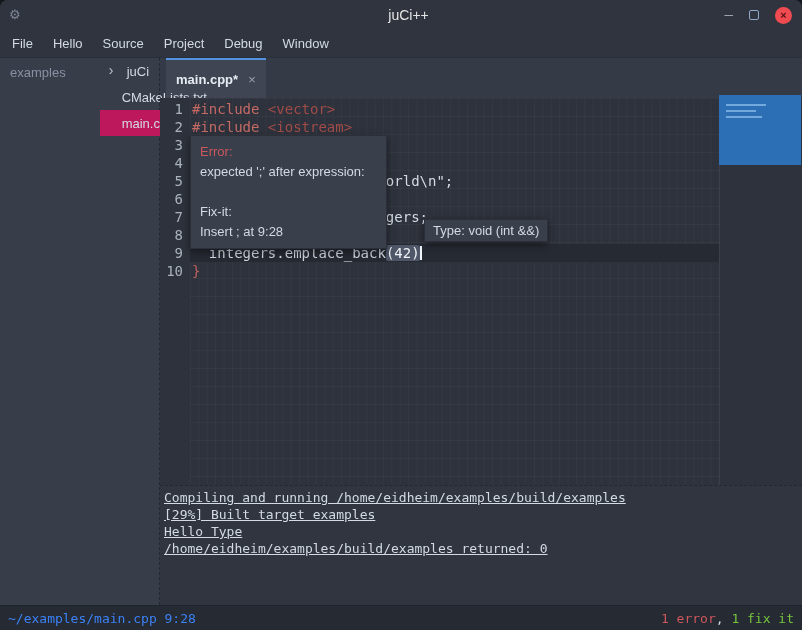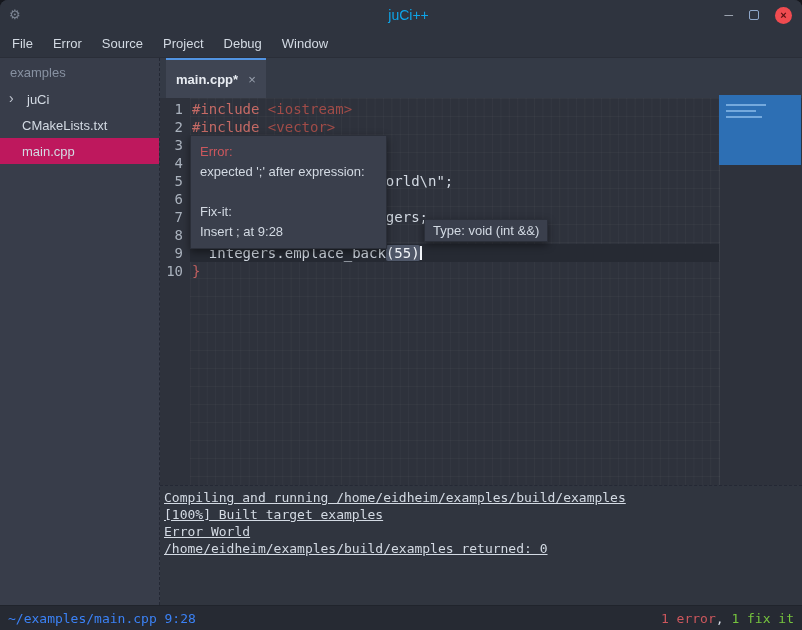--- a/index.html
+++ b/index.html
@@ -2,33 +2,33 @@
 <html style="--accent: #5294e2; --error: #cc575d; --success: #76c43e; --preprocessor: #c56a65; --include_header: #a14c48; --code_text: #d3dae3; --overview_blue: #2d6fb4;"><head>
 <meta charset="utf-8">
 <style>
   * { margin:0; padding:0; box-sizing:border-box; }
   html,body { width:802px; height:630px; background:#15171d; font-family:"Liberation Sans",sans-serif; overflow:hidden; }
   .window { width:802px; height:630px; background:#2f343f; border-radius:8px 8px 0 0; overflow:hidden; display:flex; flex-direction:column; }
 
   
   .titlebar { flex:0 0 30px; position:relative; display:flex; align-items:center; background:#2f343f; }
   .app-icon { position:absolute; left:9px; top:7px; color:#7d8594; font-size:13px; }
-  .title { position:absolute; left:0; right:0; text-align:center; color:#0ea5e9; font-size:14px;margin-left:15px; }
+  .title { position:absolute; left:0; right:0; text-align:center; color:#e5e5e5; font-size:14px;margin-left:15px; }
   .controls { position:absolute; right:10px; top:0; height:30px; display:flex; align-items:center; gap:16px; }
   .ctrl-min { color:#aeb5c0; font-size:12px; line-height:10px; }
   .ctrl-max { width:10px; height:10px; border:1px solid #8fa7c9; border-radius:2px; }
   .ctrl-close { width:17px; height:17px; border-radius:50%; background:#f04b50; color:#5a1013; font-size:11px; font-weight:bold; display:flex; align-items:center; justify-content:center; }
 
   
   .menubar { flex:0 0 28px; display:flex; align-items:center; padding-left:2px; background:#2f343f; border-bottom:1px solid #2a2e38; }
   .menu-item { padding:4px 10px; color:#d3dae3; font-size:13px; }
 
   
   .main { flex:1; display:flex; min-height:0; }
-  .sidebar { flex:0 0 160px; width:160px; background:#383d4a; border-right:1px dashed #242834; display:flex; flex-direction:column; }
+  .sidebar { flex:0 0 160px; width:160px; background:#383d4a; border-right:1px dashed #242834; display:flex; flex-direction:row;gap:24px; }
   .sidebar-header { padding:7px 10px 6px 10px; color:#8791a1; font-size:13px; }
   .tree-item { height:26px; display:flex; align-items:center; padding-left:22px; color:#d3dae3; font-size:13px; position:relative; }
   .tree-item.selected { background:#be185d; }
   .tree-item.haschev { padding-left:27px; }
   .chevron { position:absolute; left:9px; top:4px; color:#c0c6d0; font-size:14px; }
 
   .rightpane { flex:1; display:flex; flex-direction:column; min-width:0; }
 
   
   .tabbar { flex:0 0 30px; background:#343a46; display:flex; align-items:flex-end; padding-left:6px; }
@@ -84,21 +84,21 @@
     <div class="title">juCi++</div>
     <div class="controls">
       <span class="ctrl-min">─</span>
       <span class="ctrl-max"></span>
       <span class="ctrl-close">×</span>
     </div>
   </div>
 
   <div class="menubar">
       <div class="menu-item">File</div>
-      <div class="menu-item">Error</div>
+      <div class="menu-item">Hello</div>
       <div class="menu-item">Source</div>
       <div class="menu-item">Project</div>
       <div class="menu-item">Debug</div>
       <div class="menu-item">Window</div>
     </div>
 
   <div class="main">
 
     <div class="sidebar">
       <div class="sidebar-header">examples</div>
@@ -133,29 +133,29 @@
             <div class="ln">4</div>
             <div class="ln">5</div>
             <div class="ln">6</div>
             <div class="ln">7</div>
             <div class="ln">8</div>
             <div class="ln">9</div>
             <div class="ln">10</div>
           </div>
         <div class="code-area">
           <div>
+              <div class="code-line"><span class="tok-pp">#include </span><span class="tok-inc">&lt;vector&gt;</span></div>
               <div class="code-line"><span class="tok-pp">#include </span><span class="tok-inc">&lt;iostream&gt;</span></div>
-              <div class="code-line"><span class="tok-pp">#include </span><span class="tok-inc">&lt;vector&gt;</span></div>
               <div class="code-line"></div>
               <div class="code-line"><span class="tok-txt">int main() {</span></div>
               <div class="code-line"><span class="tok-txt">  std::cout &lt;&lt; "Hello World\n";</span></div>
               <div class="code-line"></div>
               <div class="code-line"><span class="tok-txt">  std::vector&lt;int&gt; integers;</span></div>
               <div class="code-line"></div>
-              <div class="code-line current"><span class="tok-txt">  integers.emplace_back</span><span class="tok-match">(55)</span><span class="cursor"></span></div>
+              <div class="code-line current"><span class="tok-txt">  integers.emplace_back</span><span class="tok-match">(42)</span><span class="cursor"></span></div>
               <div class="code-line"><span class="tok-err">}</span></div>
             </div>
 
           <div class="error-tooltip">
             <div class="tt-error">Error:</div>
             <div>expected ';' after expression:</div>
             <div class="tt-gap"></div>
             <div>Fix-it:</div>
             <div>Insert ; at 9:28</div>
           </div>
@@ -165,22 +165,22 @@
 
         <div class="overview">
           <i class="ml ml1"></i>
           <i class="ml ml2"></i>
           <i class="ml ml3"></i>
         </div>
       </div>
 
       <div class="terminal">
           <div class="term-line">Compiling and running /home/eidheim/examples/build/examples</div>
-          <div class="term-line">[100%] Built target examples</div>
-          <div class="term-line">Error World</div>
+          <div class="term-line">[29%] Built target examples</div>
+          <div class="term-line">Hello Type</div>
           <div class="term-line">/home/eidheim/examples/build/examples returned: 0</div>
         </div>
 
     </div>
   </div>
 
   <div class="statusbar">
     <span class="status-left">~/examples/main.cpp 9:28</span>
     <span class="status-right">
       <span class="status-error">1 error</span><span class="status-sep">, </span><span class="status-fixit">1 fix it</span>

